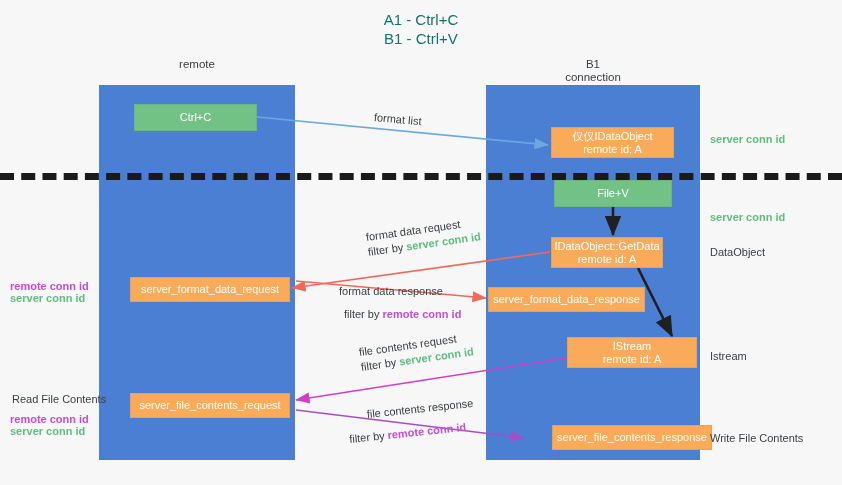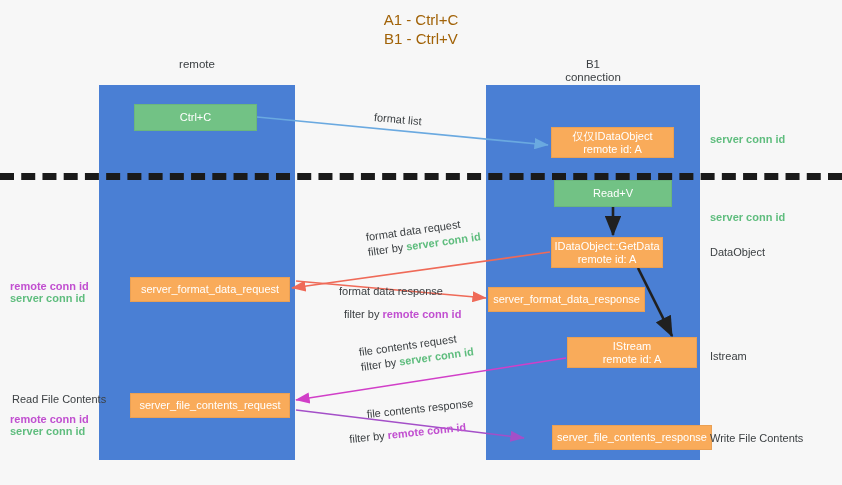--- a/index.html
+++ b/index.html
@@ -32,21 +32,21 @@
     position: absolute;
     background: #4a7fd4;
   }
   .title {
     position: absolute;
     left: 0; right: 0;
     top: 10px;
     text-align: center;
     font-size: 15px;
     line-height: 19px;
-    color: #a16207;
+    color: #0f766e;
     white-space: pre;
   }
   .lane-head {
     position: absolute;
     text-align: center;
     font-size: 11.5px;
     line-height: 13px;
     color: #3c4043;
   }
   .node {
@@ -148,21 +148,21 @@
   <div class="node green" style="left:134px; top:104px; width:123px; height:27px;">
     <div>Ctrl+C</div>
   </div>
 
   <div class="node orange" style="left:551px; top:127px; width:123px; height:31px;">
     <div>仅仅IDataObject</div>
     <div class="l2">remote id: A</div>
   </div>
 
   <div class="node green" style="left:554px; top:180px; width:118px; height:27px;">
-    <div>Read+V</div>
+    <div>File+V</div>
   </div>
 
   <div class="node orange" style="left:551px; top:237px; width:112px; height:31px;">
     <div>IDataObject::GetData</div>
     <div class="l2">remote id: A</div>
   </div>
 
   <div class="node orange" style="left:130px; top:277px; width:160px; height:25px;">
     <div>server_format_data_request</div>
   </div>

